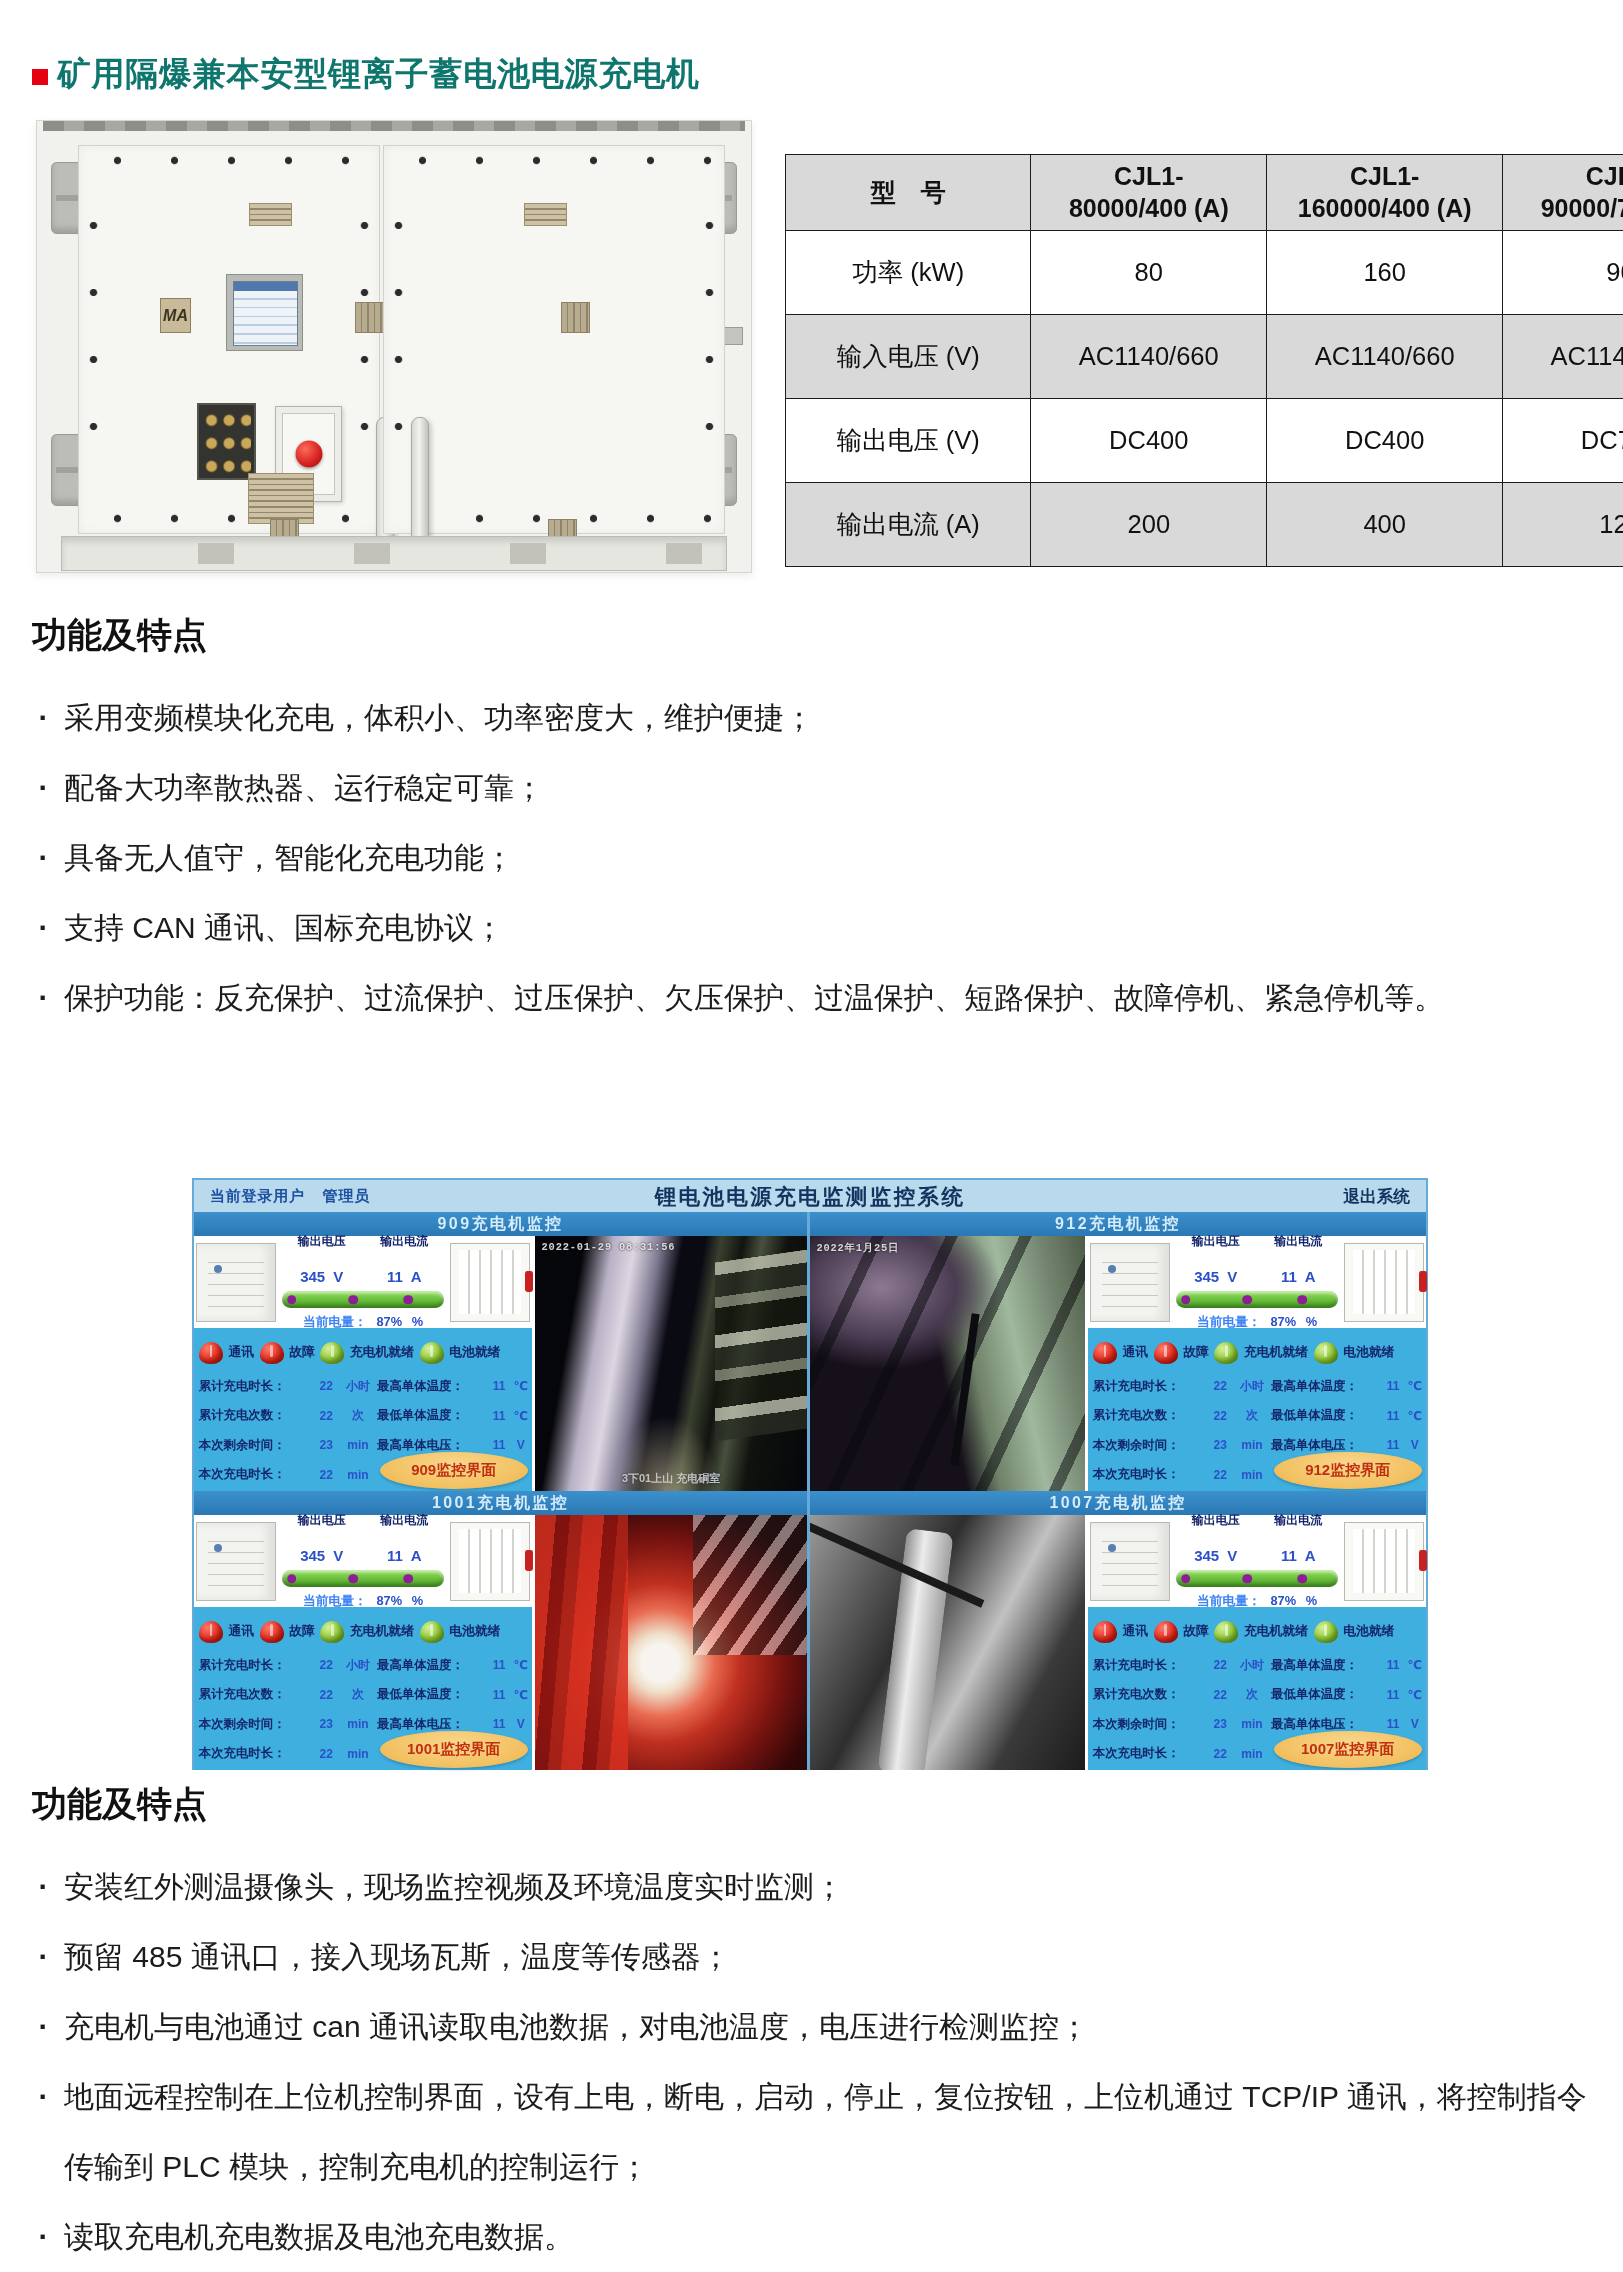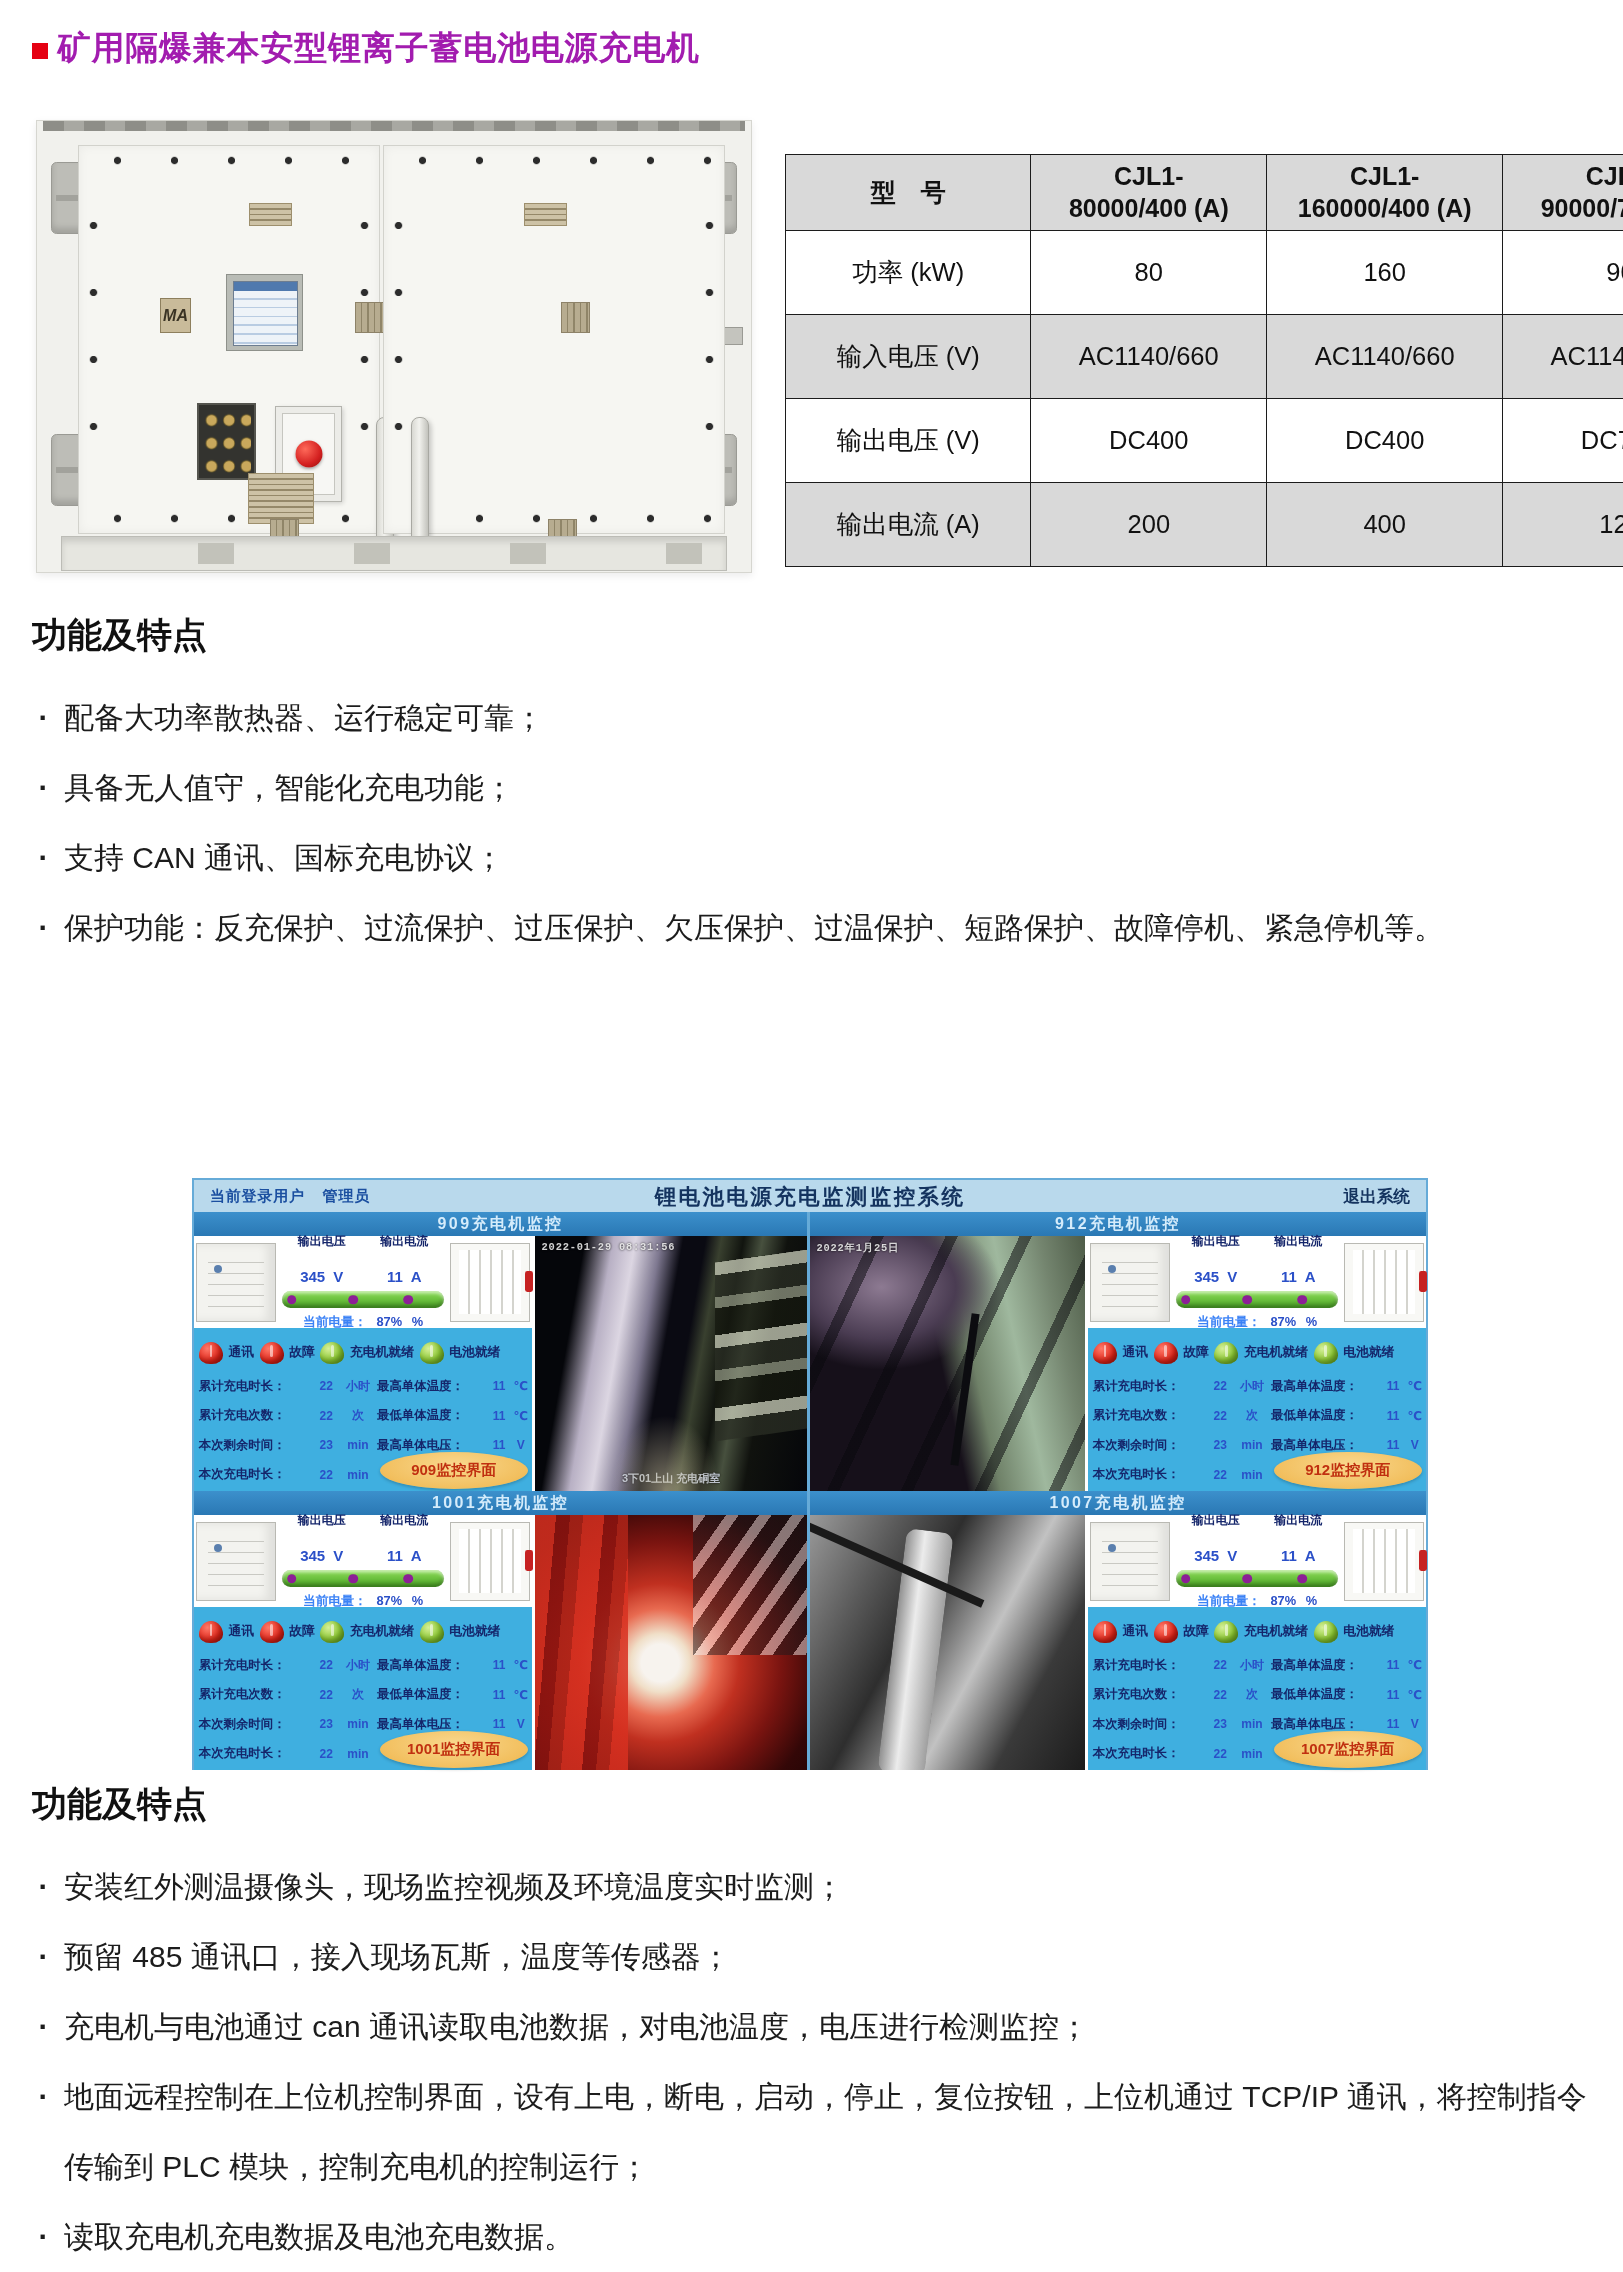--- a/index.html
+++ b/index.html
@@ -1,22 +1,22 @@
 <!DOCTYPE html>
 <html style="font-size:12.8px"><head>
 <meta charset="utf-8">
 <style>
   html,body{margin:0;padding:0;background:#fff;}
   body{width:1624px;height:2273px;position:relative;overflow:hidden;
        font-family:"Liberation Sans","DejaVu Sans",sans-serif;color:#1a1a1a;}
   .abs{position:absolute;}
 
   
-  .doc-title{left:32px;top:4px;display:flex;align-items:center;gap:9.6px;
-             font-size:33px;font-weight:bold;color:#a21caf;letter-spacing:0.8px;}
+  .doc-title{left:32px;top:30px;display:flex;align-items:center;gap:9.6px;
+             font-size:33px;font-weight:bold;color:#0f766e;letter-spacing:0.8px;}
   .doc-title .sq{width:16px;height:16px;background:#e50012;display:inline-block;margin-top:4.8px;}
 
   
   .cabinet{left:36px;top:120px;width:714px;height:451px;background:#f1f1ed;
            border:0.8px solid #d6d6d0;box-shadow:0 3.2px 8px rgba(0,0,0,.08);}
   .cab-toprail{position:absolute;left:6.4px;right:6.4px;top:0;height:9.6px;
                background:repeating-linear-gradient(90deg,#8e8e88 0 21px,#a8a8a2 21px 41px);}
   .door{position:absolute;top:24px;height:387px;background:#f6f6f2;border:1.6px solid #d2d2cc;
         box-shadow:inset 0 0 11px rgba(0,0,0,.05);}
   .door.dl{left:41px;width:300px;}
@@ -264,20 +264,21 @@
     <td>200</td>
     <td>400</td>
     <td>120</td>
   </tr>
 </tbody>
   </table>
 
 <section class="abs features f1">
   <h2>功能及特点</h2>
   <ul>
+    <li>采用变频模块化充电，体积小、功率密度大，维护便捷；</li>
     <li>配备大功率散热器、运行稳定可靠；</li>
     <li>具备无人值守，智能化充电功能；</li>
     <li>支持 CAN 通讯、国标充电协议；</li>
     <li>保护功能：反充保护、过流保护、过压保护、欠压保护、过温保护、短路保护、故障停机、紧急停机等。</li>
   </ul>
 </section>
 
 <div class="abs monitor">
   <div class="m-header">
     <span class="m-user">

